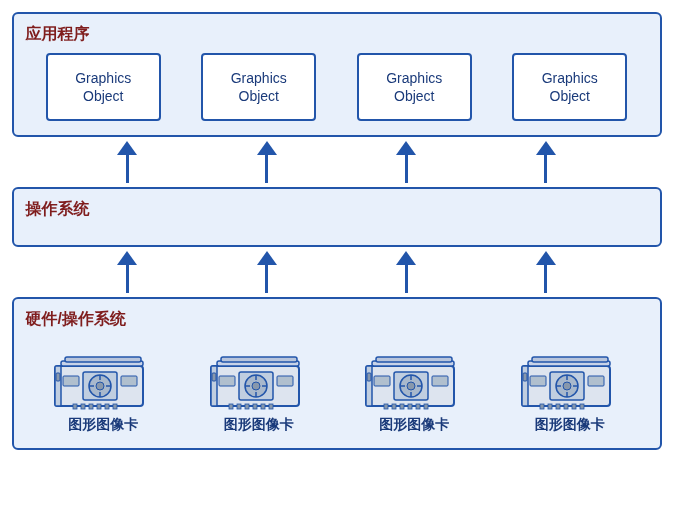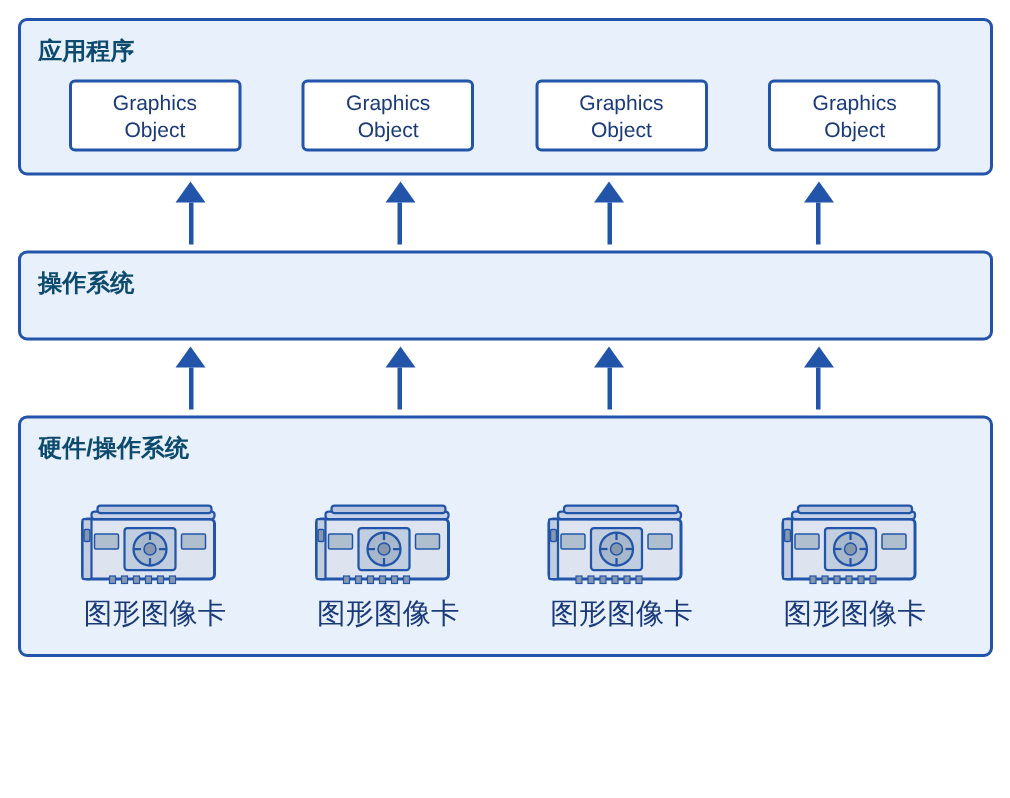--- a/index.html
+++ b/index.html
@@ -25,36 +25,36 @@
       border: 2px solid #2255aa;
       border-radius: 6px;
       padding: 10px 12px 14px;
       position: relative;
       z-index: 3;
     }
 
     .layer-label {
       font-size: 16px;
       font-weight: bold;
-      color: #0c4a6e;
+      color: #7f1d1d;
       margin-bottom: 8px;
     }
 
     .objects-row {
       display: flex;
       justify-content: space-around;
       align-items: center;
     }
 
     .graphics-object-box {
       background: #fff;
       border: 2px solid #2255aa;
       border-radius: 4px;
       width: 115px;
-      height: 48px;
+      height: 68px;
       display: flex;
       align-items: center;
       justify-content: center;
       text-align: center;
       font-size: 14px;
       color: #1a3a7a;
       line-height: 1.3;
     }
 
     
@@ -126,24 +126,25 @@
     }
 
     .gpu-card-item {
       display: flex;
       flex-direction: column;
       align-items: center;
       width: 115px;
     }
 
     .gpu-label {
-      font-size: 19px;
+      font-size: 14px;
       color: #1a3a7a;
       margin-top: 6px;
       text-align: left;
+      font-weight: bold;
     }
 
     
     .gpu-svg {
       width: 100px;
       height: 72px;
     }
   </style>
 </head>
 <body>

